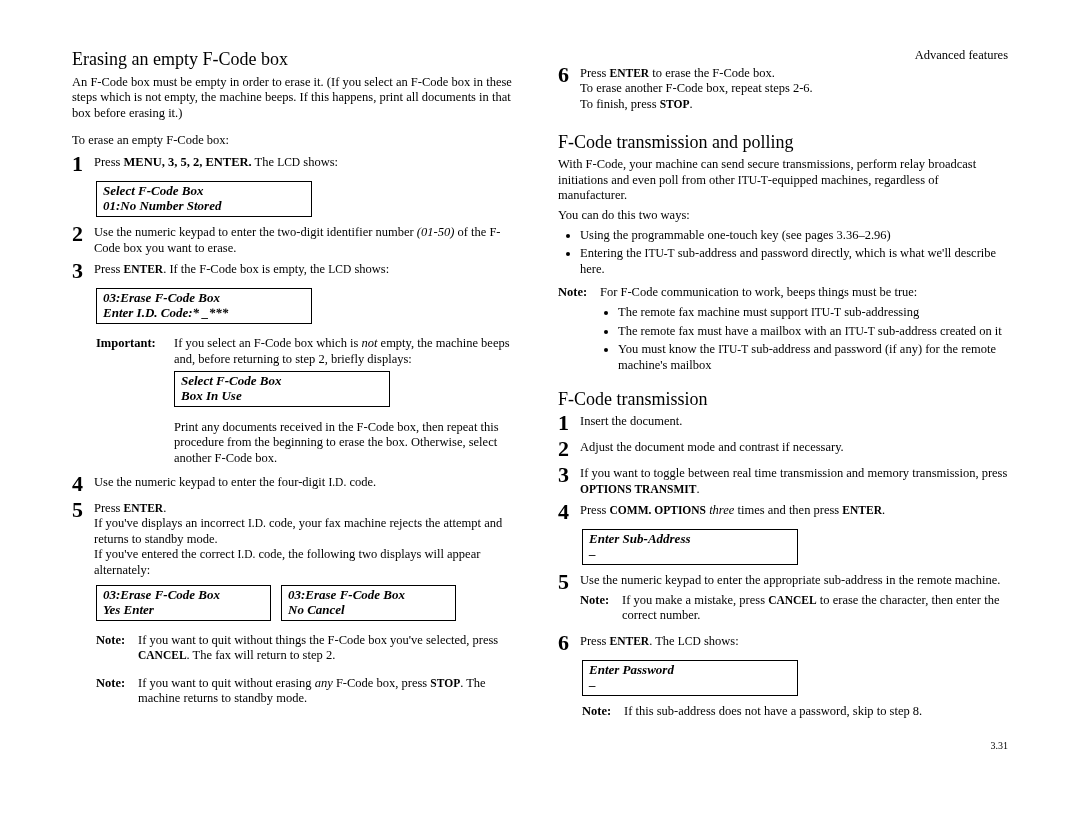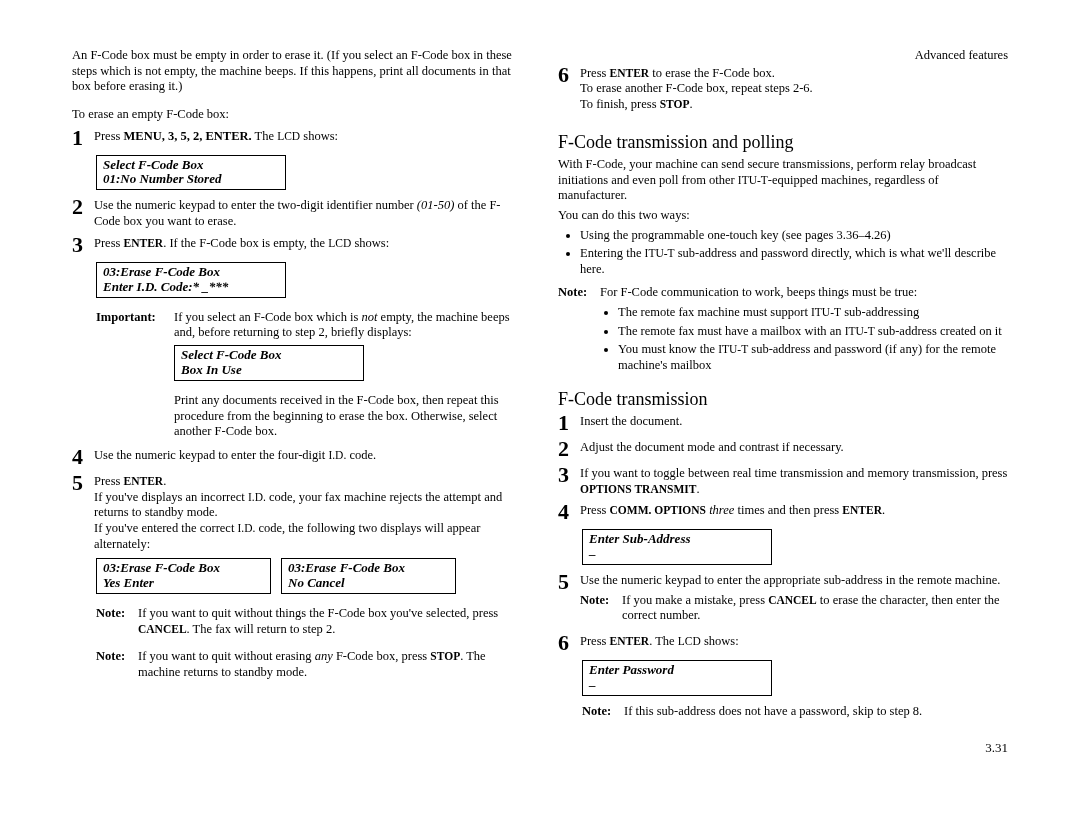--- a/index.html
+++ b/index.html
@@ -52,21 +52,21 @@
     line-height: 1;
     margin-top: -2px;
   }
   .step-body {
     flex: 1;
   }
   .lcd {
     border: 1.5px solid #000;
     padding: 2px 6px;
     margin: 4px 0 8px 24px;
-    width: 190px;
+    width: 216px;
     box-sizing: border-box;
     font-family: "Times New Roman", serif;
     font-style: italic;
     font-weight: bold;
     font-size: 13px;
     line-height: 1.15;
   }
   .lcd-pair {
     display: flex;
     gap: 10px;
@@ -106,39 +106,40 @@
     margin-bottom: 3px;
   }
   .sc {
     font-variant: small-caps;
     font-size: 11.5px;
   }
   .b { font-weight: bold; }
   .i { font-style: italic; }
   .pagenum {
     text-align: right;
-    font-size: 13px;
+    font-size: 10px;
     margin-top: 20px;
   }
   .twoway { margin: 0 0 4px 0; }
   .note-outer {
     display: flex;
     margin: 4px 0 4px 0;
   }
   .note-outer .label {
     font-weight: bold;
     min-width: 42px;
   }
 </style>
 </head>
 <body>
 
 <div class="page">
 
   <div class="col">
+    <h2>Erasing an empty F-Code box</h2>
     <p class="intro">An F-Code box must be empty in order to erase it. (If you select an F-Code box in these steps which is not empty, the machine beeps. If this happens, print all documents in that box before erasing it.)</p>
     <p class="lead">To erase an empty F-Code box:</p>
 
     <div class="step">
       <div class="num">1</div>
       <div class="step-body">
         <span>Press </span><span class="b">MENU, 3, 5, 2, ENTER.</span><span> The </span><span class="sc">LCD</span><span> shows:</span>
       </div>
     </div>
     <div class="lcd">
@@ -228,21 +229,21 @@
         <span>To finish, press </span><span class="b sc">STOP</span><span>.</span>
       </div>
     </div>
 
     <h2 style="margin-top:18px">F-Code transmission and polling</h2>
     <p class="twoway">
       <span>With F-Code, your machine can send secure transmissions, perform relay broadcast initiations and even poll from other </span><span class="sc">ITU-T</span><span>-equipped machines, regardless of manufacturer.</span>
     </p>
     <p class="twoway">You can do this two ways:</p>
     <ul class="bullets">
-      <li>Using the programmable one-touch key (see pages 3.36–4.26)</li>
+      <li>Using the programmable one-touch key (see pages 3.36–2.96)</li>
       <li>
         <span>Entering the </span><span class="sc">ITU-T</span><span> sub-address and password directly, which is what we'll describe here.</span>
       </li>
     </ul>
 
     <div class="note-outer">
       <div class="label">Note:</div>
       <div class="note-body">For F-Code communication to work, beeps things must be true:</div>
     </div>
     <ul class="sub-bullets">

